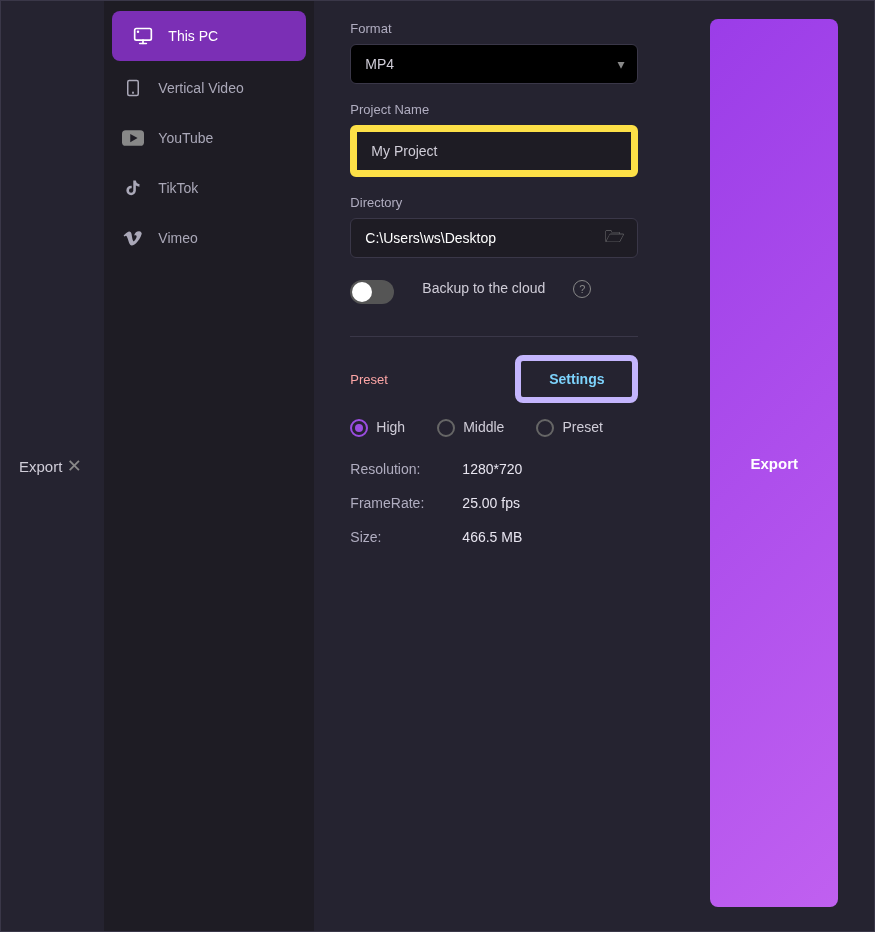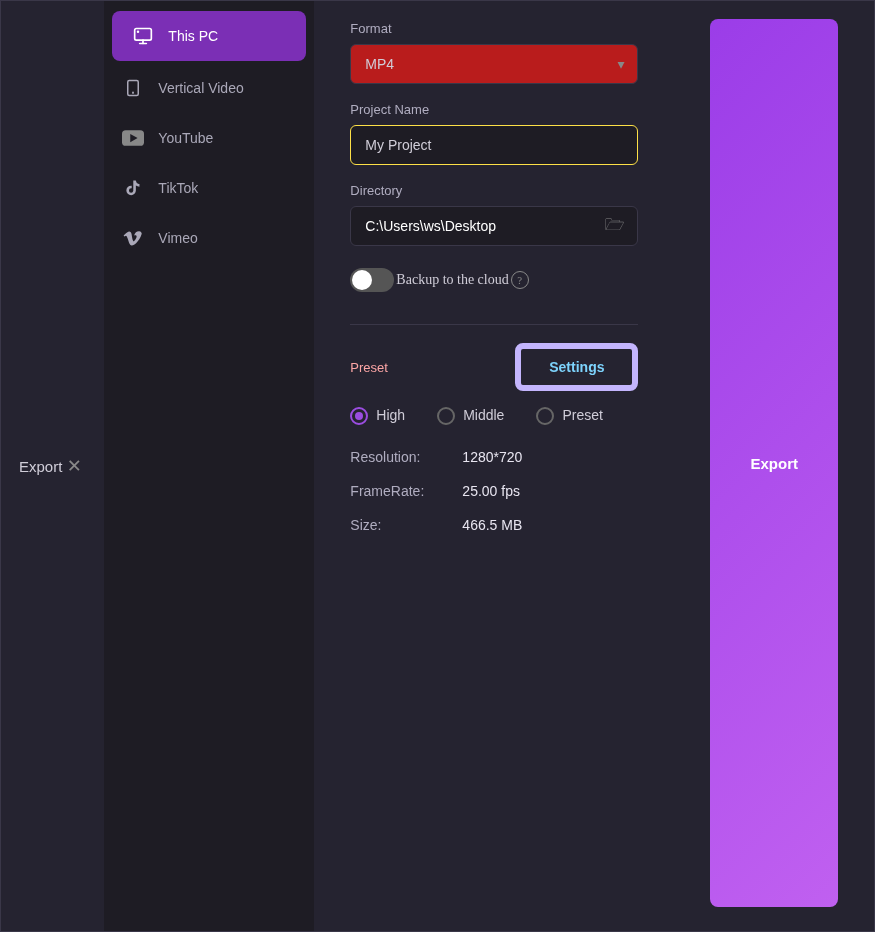--- a/index.html
+++ b/index.html
@@ -109,21 +109,21 @@
       margin-top: 18px;
     }
     .field-label:first-child { margin-top: 0; }
 
     .select-wrapper {
       position: relative;
       width: 100%;
     }
     .select-input {
       width: 100%;
-      background: #b91c1c;
+      background: #000000;
       border: 1px solid #3a3748;
       border-radius: 6px;
       color: #d0cdd8;
       padding: 11px 40px 11px 14px;
       font-size: 14px;
       appearance: none;
       cursor: pointer;
     }
     .select-arrow {
       position: absolute;
@@ -131,21 +131,21 @@
       top: 50%;
       transform: translateY(-50%);
       color: #888;
       pointer-events: none;
       font-size: 14px;
     }
 
     .text-input {
       width: 100%;
       background: #1e1c24;
-      border: 1px solid #fde047;
+      border: 7px solid #fde047;
       border-radius: 6px;
       color: #d0cdd8;
       padding: 11px 14px;
       font-size: 14px;
     }
 
     .dir-wrapper {
       position: relative;
       width: 100%;
     }
@@ -164,25 +164,24 @@
       top: 50%;
       transform: translateY(-50%);
       color: #888;
       font-size: 16px;
       cursor: pointer;
     }
 
     
     .backup-row {
       display: flex;
-      align-items: center;
-      gap: 2px;
+      align-items: flex-start;
+      gap: 28px;
       margin-top: 22px;
       margin-bottom: 8px;
-      font-family: Liberation Serif, serif;
     }
     .toggle {
       width: 44px;
       height: 24px;
       background: #555;
       border-radius: 12px;
       position: relative;
       cursor: pointer;
       flex-shrink: 0;
     }

